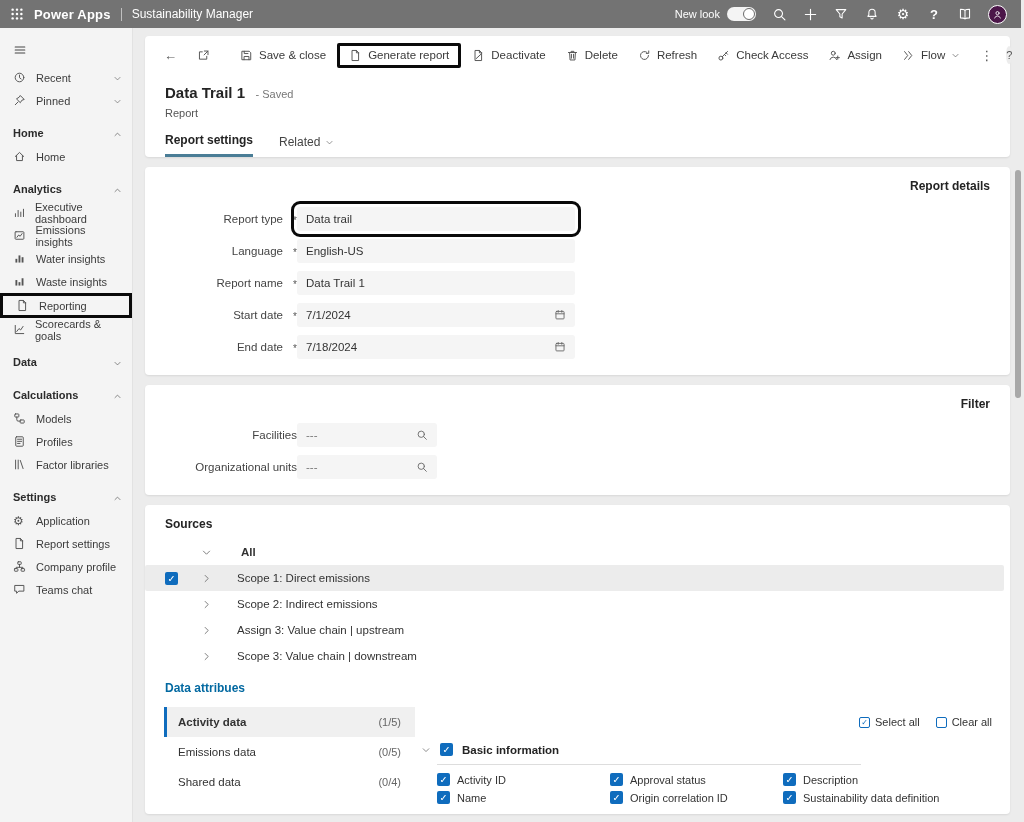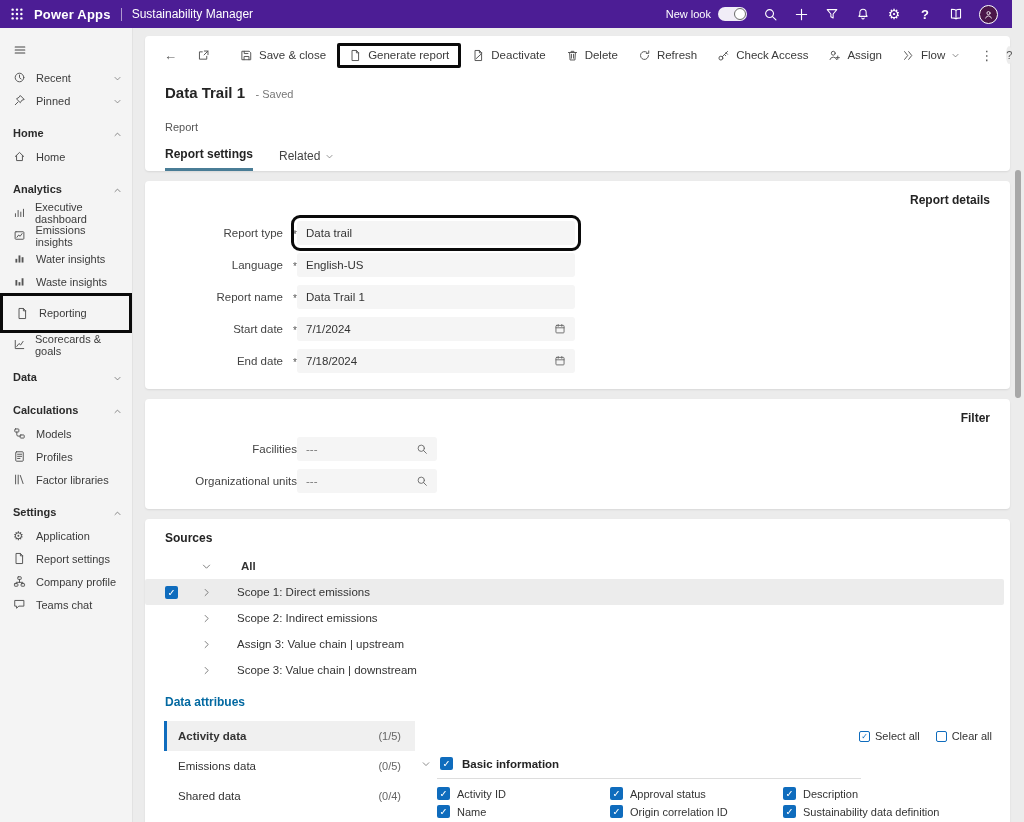--- a/index.html
+++ b/index.html
@@ -3,61 +3,61 @@
 <meta charset="utf-8">
 <style>
   * { box-sizing: border-box; margin: 0; padding: 0; }
   html,body { width:1024px; height:822px; overflow:hidden; }
   body { font-family:"Liberation Sans", sans-serif; background:#ececec; color:#333; position:relative; }
   .ic { display:inline-block; vertical-align:middle; flex:none; }
   svg.ic { stroke:currentColor; fill:none; stroke-width:1.2; stroke-linecap:round; stroke-linejoin:round; }
   svg.ic.fill { fill:currentColor; stroke:none; }
 
   
-  .topbar { position:absolute; top:0; left:0; right:12px; height:28px; background:#4c1d95; color:#fff; display:flex; align-items:center; z-index:30; }
+  .topbar { position:absolute; top:0; left:0; right:3px; height:28px; background:#737373; color:#fff; display:flex; align-items:center; z-index:30; }
   .waffle-btn { width:34px; height:28px; display:flex; align-items:center; justify-content:center; cursor:pointer; }
   .brand { font-weight:bold; font-size:13px; letter-spacing:.2px; }
   .topbar-divider { width:1px; height:13px; background:rgba(255,255,255,.55); margin:0 10px; }
   .app-title { font-size:12px; }
   .topbar-right { margin-left:auto; display:flex; align-items:center; gap:15px; padding-right:14px; }
   .newlook { display:flex; align-items:center; gap:7px; font-size:11px; }
   .toggle { width:29px; height:14px; border-radius:8px; background:rgba(255,255,255,.92); position:relative; cursor:pointer; }
   .toggle .knob { position:absolute; right:1px; top:1px; width:12px; height:12px; border-radius:50%; background:#fff; border:1.4px solid #6b6b6b; }
   .tb-ic { width:16px; height:16px; display:flex; align-items:center; justify-content:center; cursor:pointer; font-size:13px; }
   .avatar { width:19px; height:19px; border-radius:50%; border:1.4px solid #fff; background:#4b1649; display:flex; align-items:center; justify-content:center; cursor:pointer; }
 
   
   .sidebar { position:absolute; top:28px; left:0; bottom:0; width:133px; background:#f4f4f4; border-right:1px solid #e2e2e2; padding-top:8px; z-index:20; }
   .hamburger { padding:4px 0 8px 13px; color:#444; cursor:pointer; }
   .srow { height:23px; display:flex; align-items:center; padding:0 10px 0 13px; font-size:11px; color:#3b3b3b; cursor:pointer; }
   .srow .sic { width:14px; margin-right:9px; color:#555; display:flex; align-items:center; }
   .srow .chev { margin-left:auto; color:#666; }
   .sheader { height:24px; margin-top:9px; display:flex; align-items:center; padding:0 10px 0 13px; font-size:11px; font-weight:bold; color:#2b2b2b; cursor:pointer; }
   .sheader .chev { margin-left:auto; color:#555; }
-  .srow.ann { border:3px solid #0a0a0a; height:40px; }
+  .srow.ann { border:3px solid #0a0a0a; height:25px; }
   .chev svg { width:9px; height:9px; }
 
   
   .content { position:absolute; left:134px; top:28px; right:0; bottom:0; background:#ececec; padding:8px 14px 0 11px; overflow:hidden; }
   .card { background:#fff; border-radius:4px; box-shadow:0 1px 2px rgba(0,0,0,.09); margin-bottom:10px; }
 
   
   .cmdbar { height:38px; display:flex; align-items:center; padding:0 10px; gap:2px; }
   .cmd-btn { display:flex; align-items:center; gap:6px; padding:5px 9px; font-size:11.5px; color:#3a3a3a; border-radius:3px; cursor:pointer; white-space:nowrap; }
   .cmd-btn svg, .cmd-btn .glyph { color:#555; }
   .glyph { font-size:13px; line-height:1; }
   .cmd-divider { width:1px; height:18px; background:#ddd; margin:0 4px; }
   .cmd-btn.ann { border:3px solid #0a0a0a; padding:3px 9px; border-radius:2px; }
   .cmd-spacer { flex:1; }
   .help-bubble { width:18px; height:18px; border-radius:50%; background:#ececec; color:#555; font-size:11px; display:flex; align-items:center; justify-content:center; margin-right:10px; cursor:pointer; }
 
   .title-block { padding:10px 0 0 20px; }
   .rec-title { font-size:15px; font-weight:bold; color:#242424; display:inline; }
   .rec-status { font-size:11px; color:#777; margin-left:6px; }
-  .rec-entity { font-size:11px; color:#555; margin-top:19px; }
+  .rec-entity { font-size:11px; color:#555; margin-top:5px; }
   .tabstrip { display:flex; gap:26px; padding:14px 0 0 20px; }
   .tab { font-size:12px; color:#444; padding-bottom:7px; cursor:pointer; display:flex; align-items:center; gap:5px; }
   .tab.active { font-weight:bold; color:#242424; border-bottom:3px solid #4a7d96; }
   .tab .chev { color:#666; }
 
   
   .section-pad { padding:12px 20px 12px 20px;text-align:right; }
   .section-heading { font-size:12px; font-weight:bold; color:#242424; }
   .frow { display:flex; align-items:center; height:32px; }
   .flabel { width:118px; font-size:11.5px; color:#444; flex:none; }

